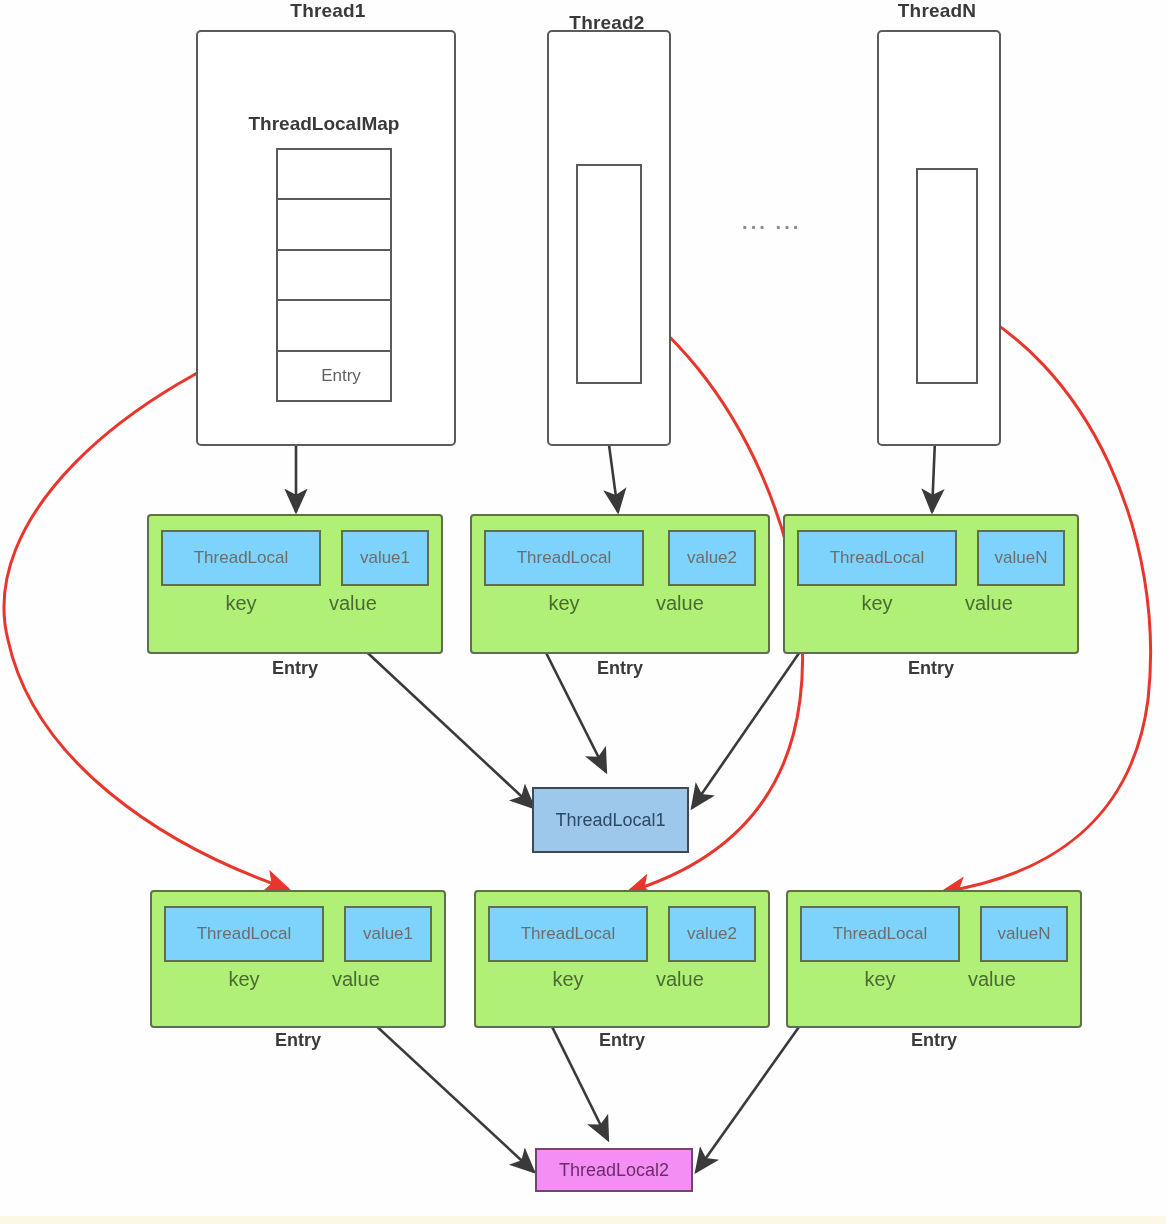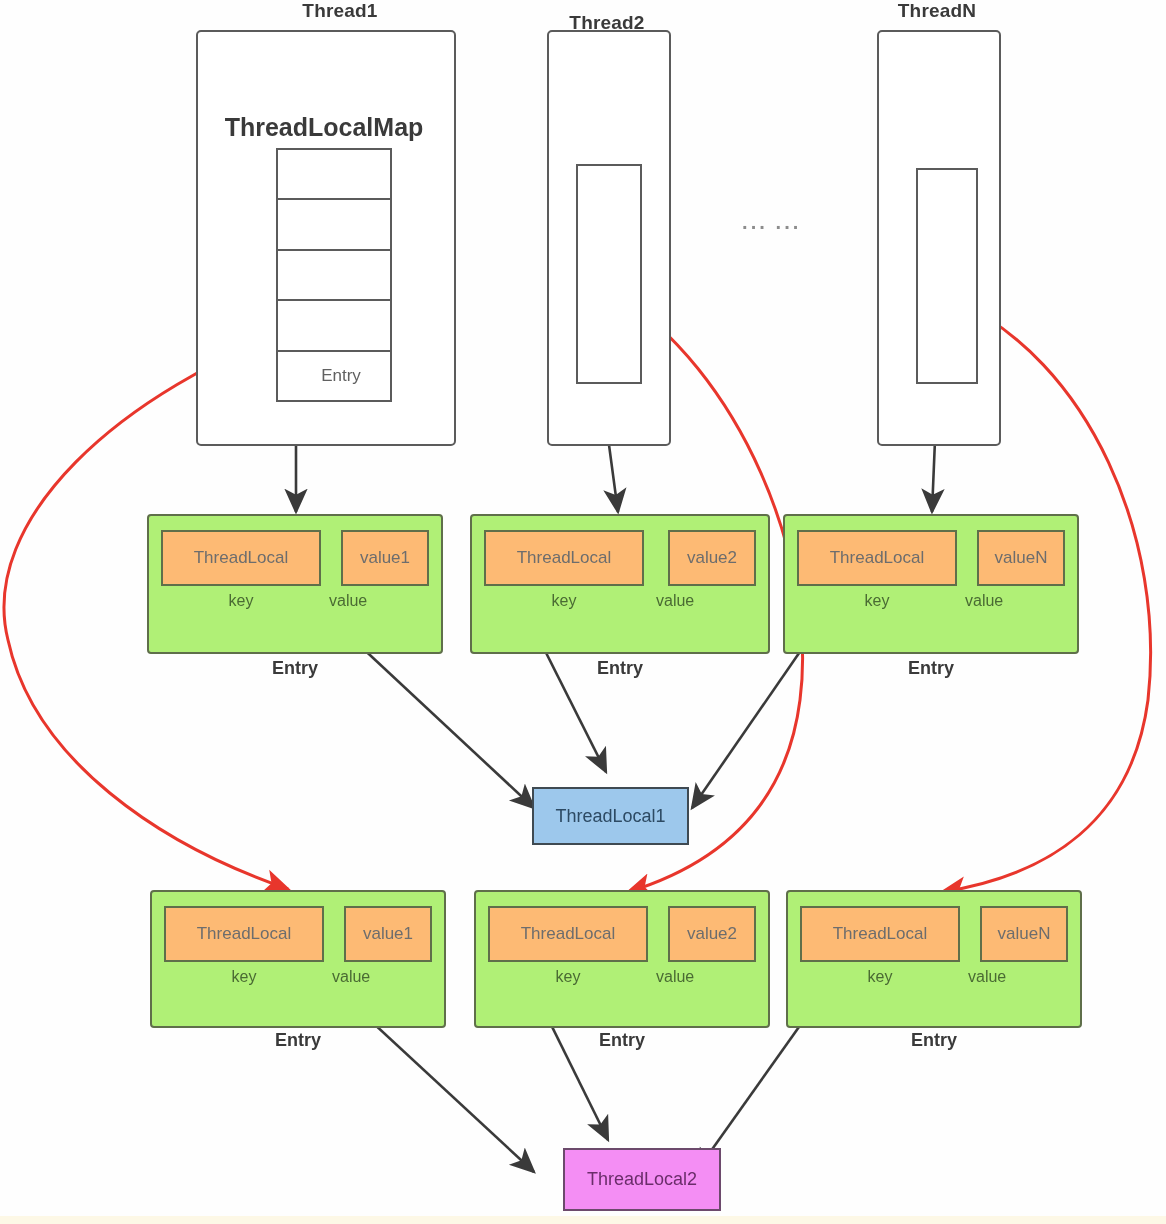--- a/index.html
+++ b/index.html
@@ -37,21 +37,21 @@
   }
   .thread-box {
     position: absolute;
     border: 2.5px solid #5b5b5b;
     border-radius: 5px;
     background: #ffffff;
   }
   .map-title {
     position: absolute;
     font-weight: bold;
-    font-size: 25px;
+    font-size: 19px;
     color: #3a3a3a;
     text-align: center;
   }
   .map-table {
     position: absolute;
     border: 2.5px solid #5b5b5b;
     background: #ffffff;
     display: flex;
     flex-direction: column;
   }
@@ -87,34 +87,34 @@
   
   .entry {
     position: absolute;
     background: #b0f076;
     border: 2.5px solid #5f6f4a;
     border-radius: 4px;
     box-sizing: border-box;
   }
   .entry .slot {
     position: absolute;
-    background: #fdba74;
+    background: #7dd3fc;
     border: 2.5px solid #5f6f4a;
     box-sizing: border-box;
     display: flex;
     align-items: center;
     justify-content: center;
     font-size: 17px;
     color: #6d6d6d;
   }
   .entry .slot.key-slot   { left: 12px;  top: 14px; width: 160px; height: 56px; }
   .entry .slot.value-slot { right: 12px; top: 14px; width: 88px; height: 56px; }
   .entry .sublabel {
     position: absolute;
-    font-size: 16px;
+    font-size: 20px;
     color: #4a6b33;
     top: 76px;
   }
   .entry .sublabel.key-label   { left: 12px; width: 160px; text-align: center; }
   .entry .sublabel.value-label { right: 12px; width: 100px; text-align: left; }
   .entry-caption {
     position: absolute;
     font-weight: bold;
     font-size: 18px;
     color: #3a3a3a;
@@ -203,21 +203,21 @@
 
     <g>
       <path d="M612,291 C740,370 818,560 800,700 C786,810 716,865 628,892" stroke="#e8362c" stroke-width="3" fill="none" marker-end="url(#arrowRed)"></path>
     </g>
 
     <g>
       <path d="M952,299 C1090,360 1166,540 1148,700 C1132,820 1050,875 942,892" stroke="#e8362c" stroke-width="3" fill="none" marker-end="url(#arrowRed)"></path>
     </g>
   </svg>
 
-  <div class="thread-title" style="left:212px; top:0px; width:256px;">Thread1</div>
+  <div class="thread-title" style="left:200px; top:0px; width:256px;">Thread1</div>
 
   <div class="thread-box" style="left:196px; top:30px; width:256px; height:412px;"></div>
 
   <div class="map-title" style="left:196px; top:113px; width:256px;">ThreadLocalMap</div>
 
   <div class="map-table" style="left:276px; top:148px; width:112px; height:250px;">
     <div class="map-cell">
       <div class="map-cell-label"></div>
     </div>
     <div class="map-cell">
@@ -265,21 +265,21 @@
   <div class="entry-caption" style="left:470px; top:658px; width:300px;">Entry</div>
 
   <div class="entry" style="left:783px; top:514px; width:296px; height:140px;">
     <div class="slot key-slot">ThreadLocal</div>
     <div class="slot value-slot">valueN</div>
     <div class="sublabel key-label">key</div>
     <div class="sublabel value-label">value</div>
   </div>
   <div class="entry-caption" style="left:783px; top:658px; width:296px;">Entry</div>
 
-  <div class="target-box blue" style="left:532px; top:787px; width:157px; height:58px;">ThreadLocal1</div>
+  <div class="target-box blue" style="left:532px; top:787px; width:157px; height:66px;">ThreadLocal1</div>
 
   <div class="entry" style="left:150px; top:890px; width:296px; height:138px;">
     <div class="slot key-slot">ThreadLocal</div>
     <div class="slot value-slot">value1</div>
     <div class="sublabel key-label">key</div>
     <div class="sublabel value-label">value</div>
   </div>
   <div class="entry-caption" style="left:150px; top:1030px; width:296px;">Entry</div>
 
   <div class="entry" style="left:474px; top:890px; width:296px; height:138px;">
@@ -291,17 +291,17 @@
   <div class="entry-caption" style="left:474px; top:1030px; width:296px;">Entry</div>
 
   <div class="entry" style="left:786px; top:890px; width:296px; height:138px;">
     <div class="slot key-slot">ThreadLocal</div>
     <div class="slot value-slot">valueN</div>
     <div class="sublabel key-label">key</div>
     <div class="sublabel value-label">value</div>
   </div>
   <div class="entry-caption" style="left:786px; top:1030px; width:296px;">Entry</div>
 
-  <div class="target-box pink" style="left:563px; top:1148px; width:158px; height:63px;">ThreadLocal2</div>
+  <div class="target-box pink" style="left:535px; top:1148px; width:158px; height:44px;">ThreadLocal2</div>
 
   <div class="footer-strip"></div>
 
 </div>
 
 </body></html>

